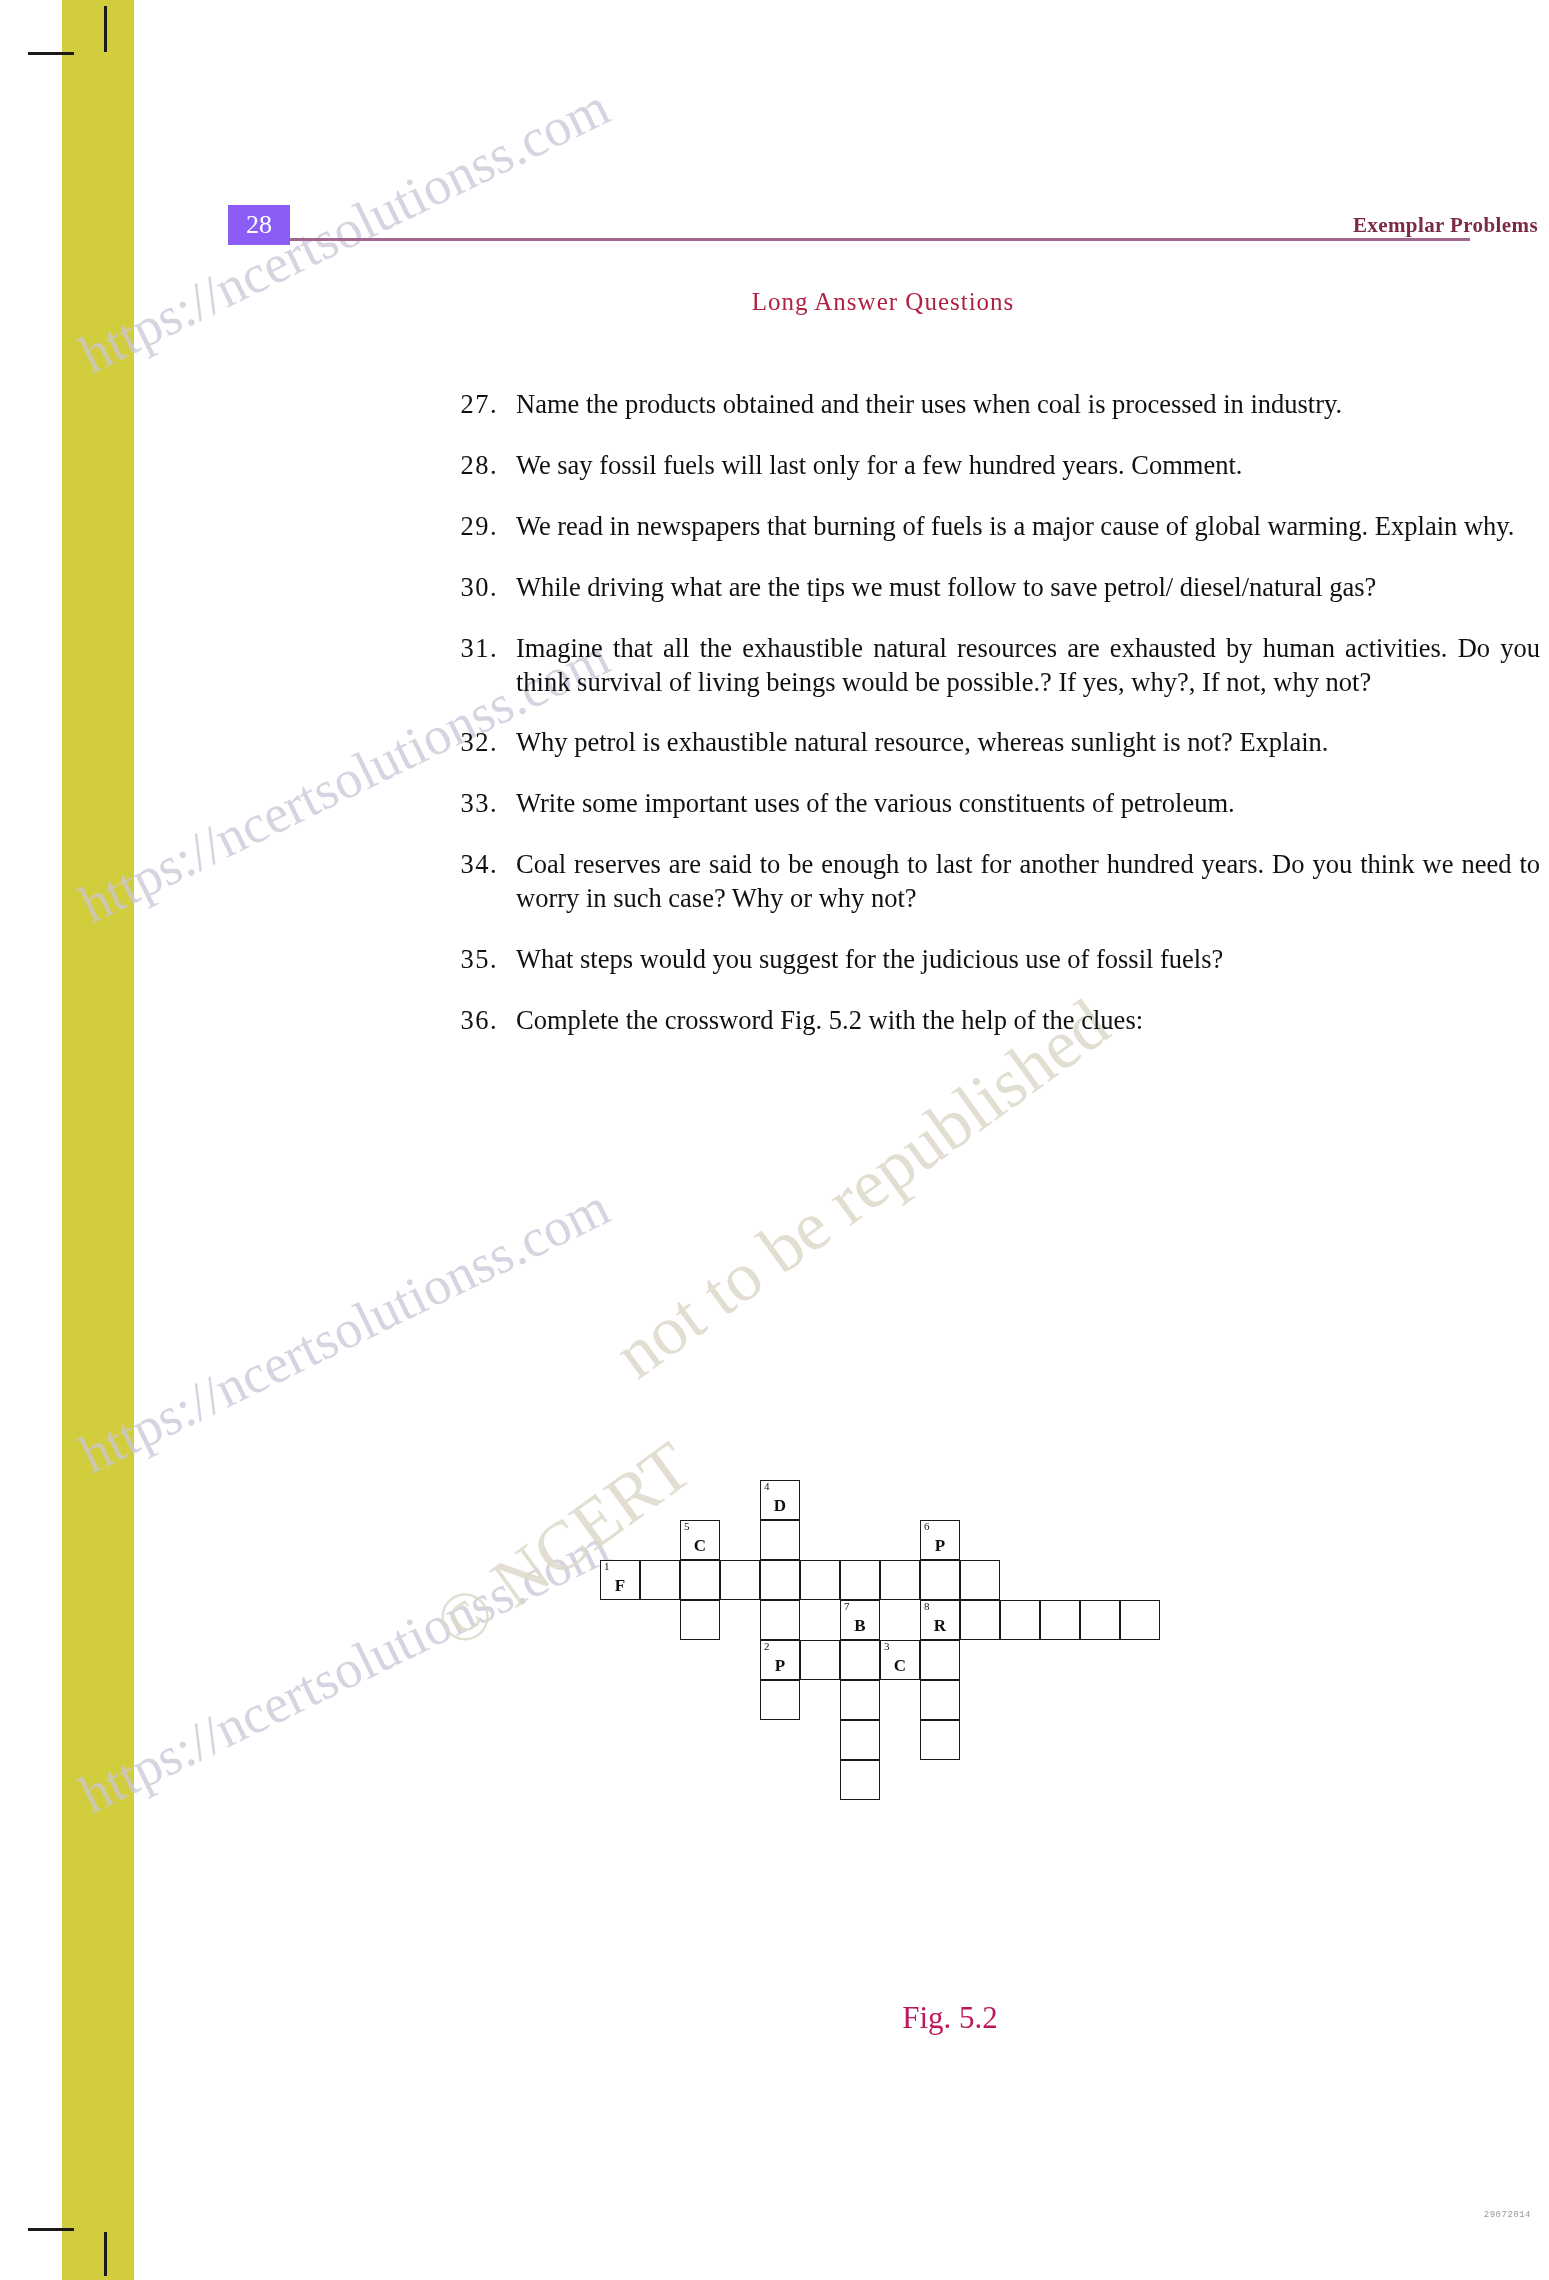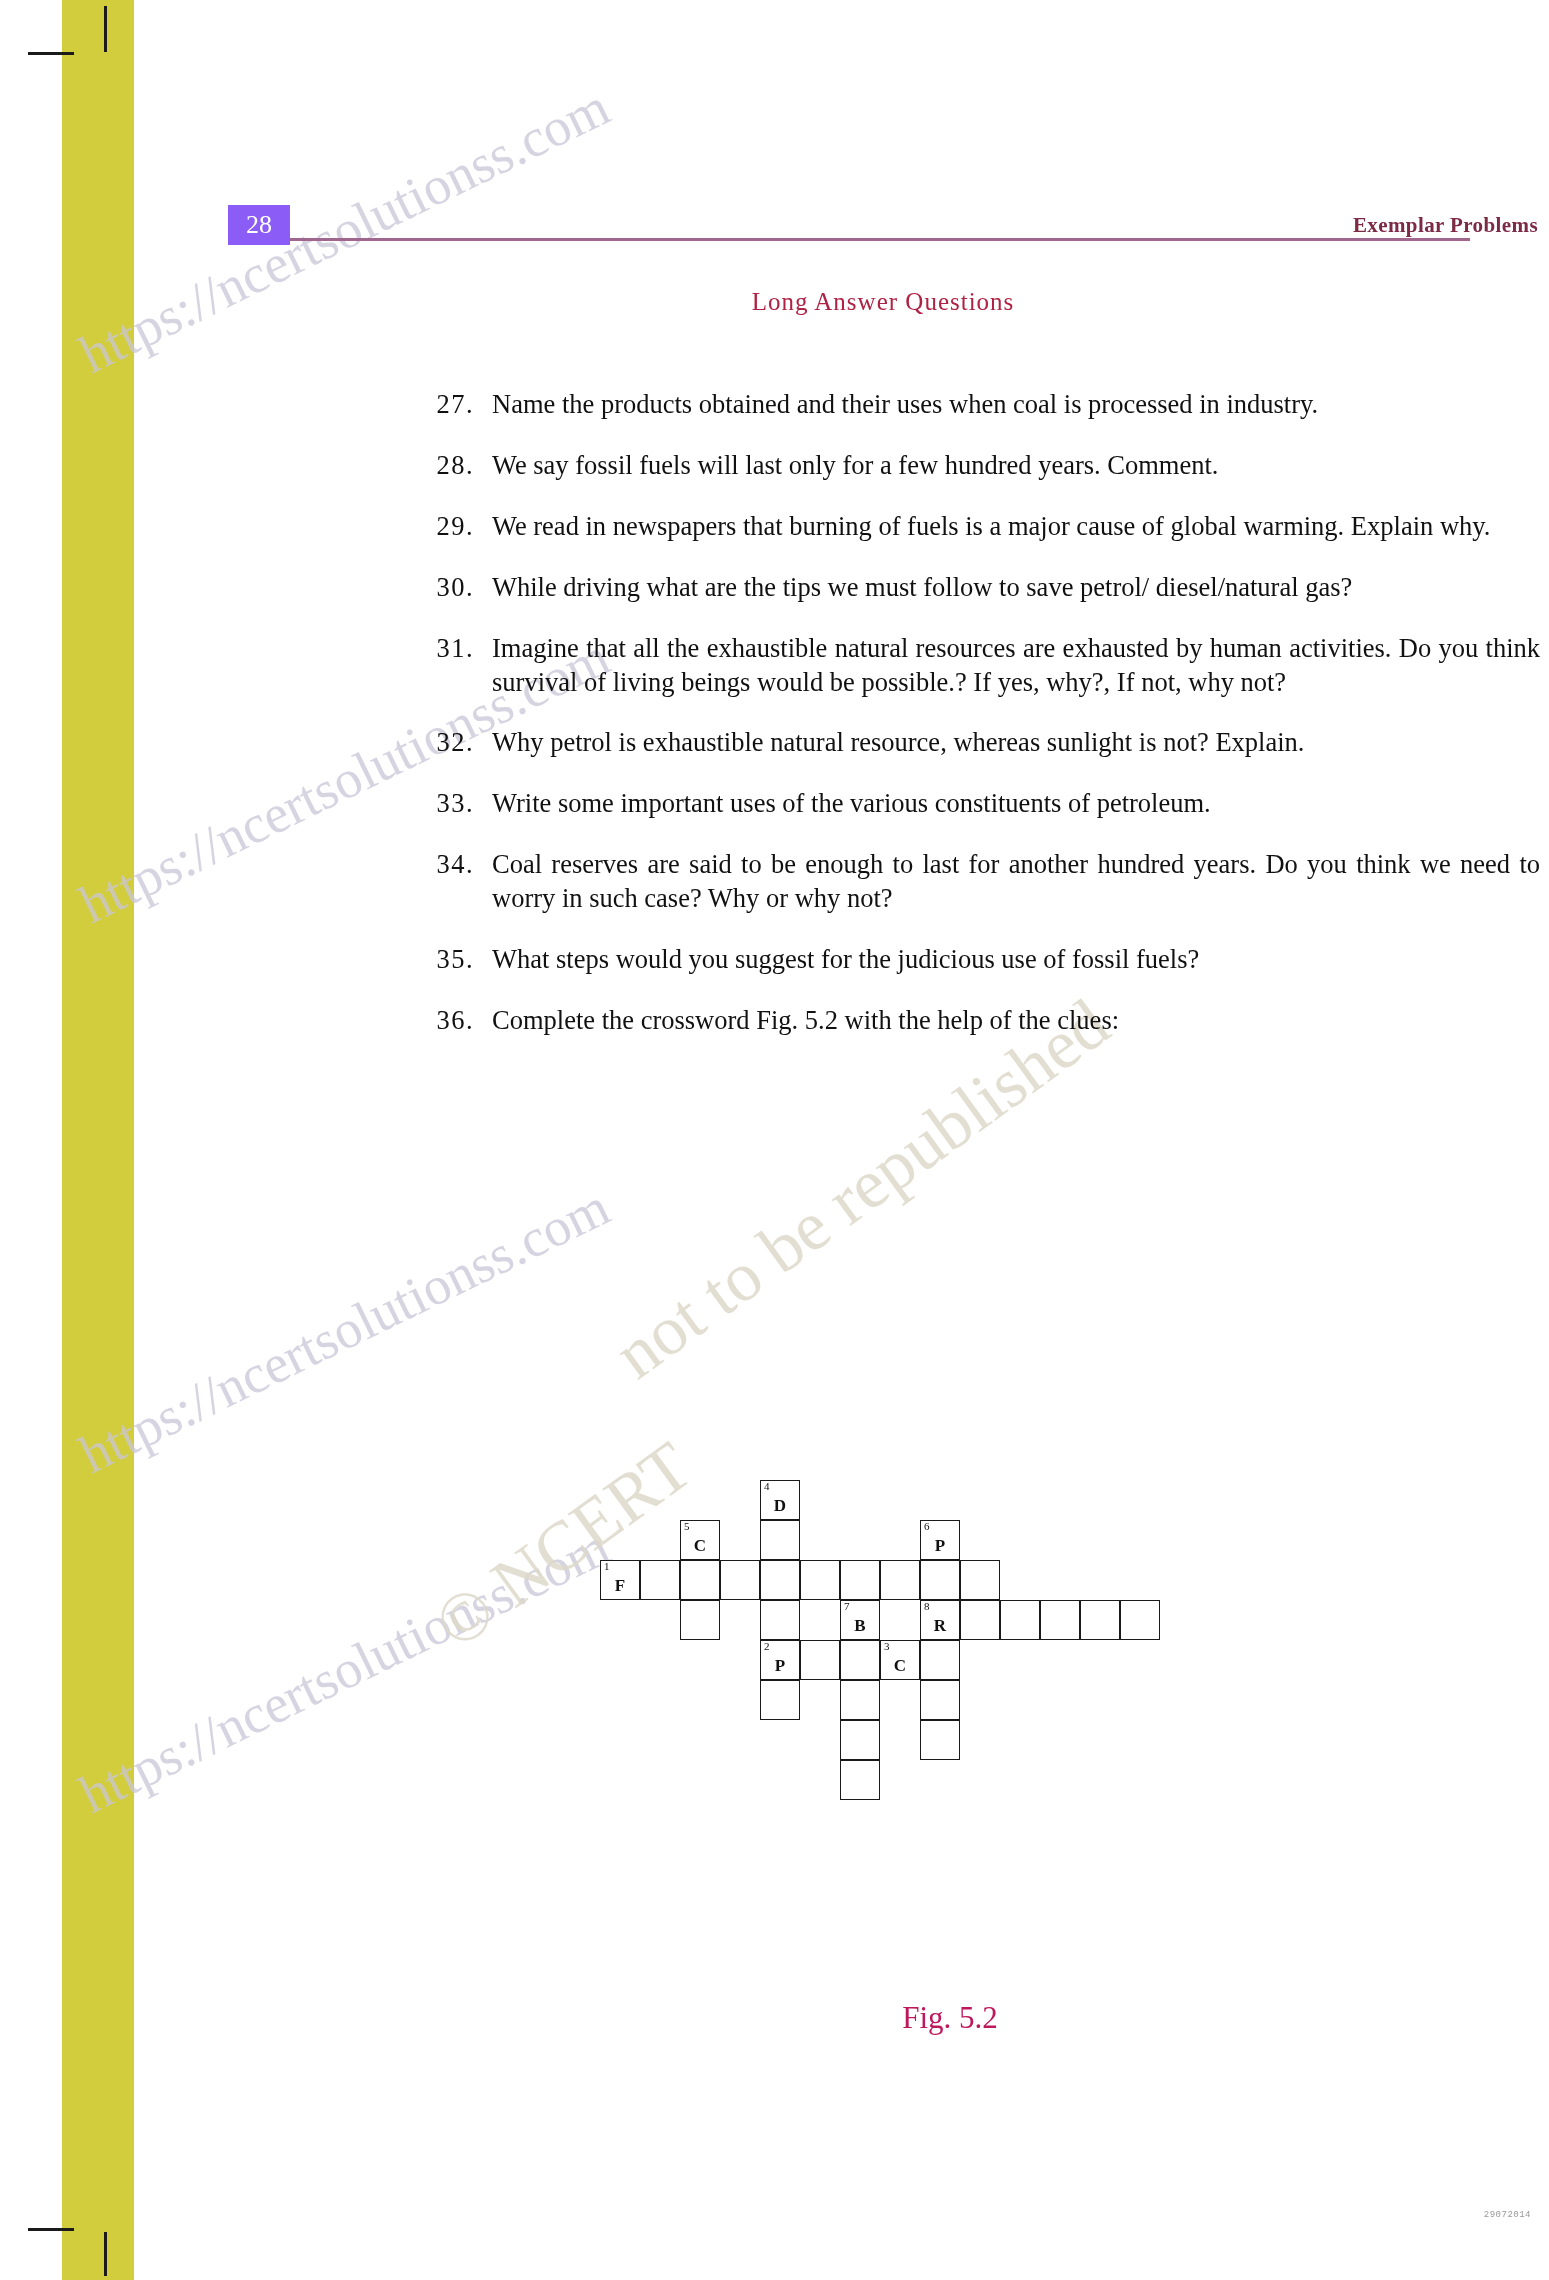--- a/index.html
+++ b/index.html
@@ -107,20 +107,21 @@
     line-height: 1.28;
     color: #111111;
   }
   .q-num {
     width: 62px;
     flex: 0 0 62px;
     text-align: right;
     padding-right: 18px;
     box-sizing: border-box;
     letter-spacing: 1.5px;
+    margin-left: 24px;
   }
   .q-text {
     flex: 1;
     text-align: justify;
   }
   .q-text.nojustify { text-align: left; }
 
   
   .crossword {
     position: absolute;

